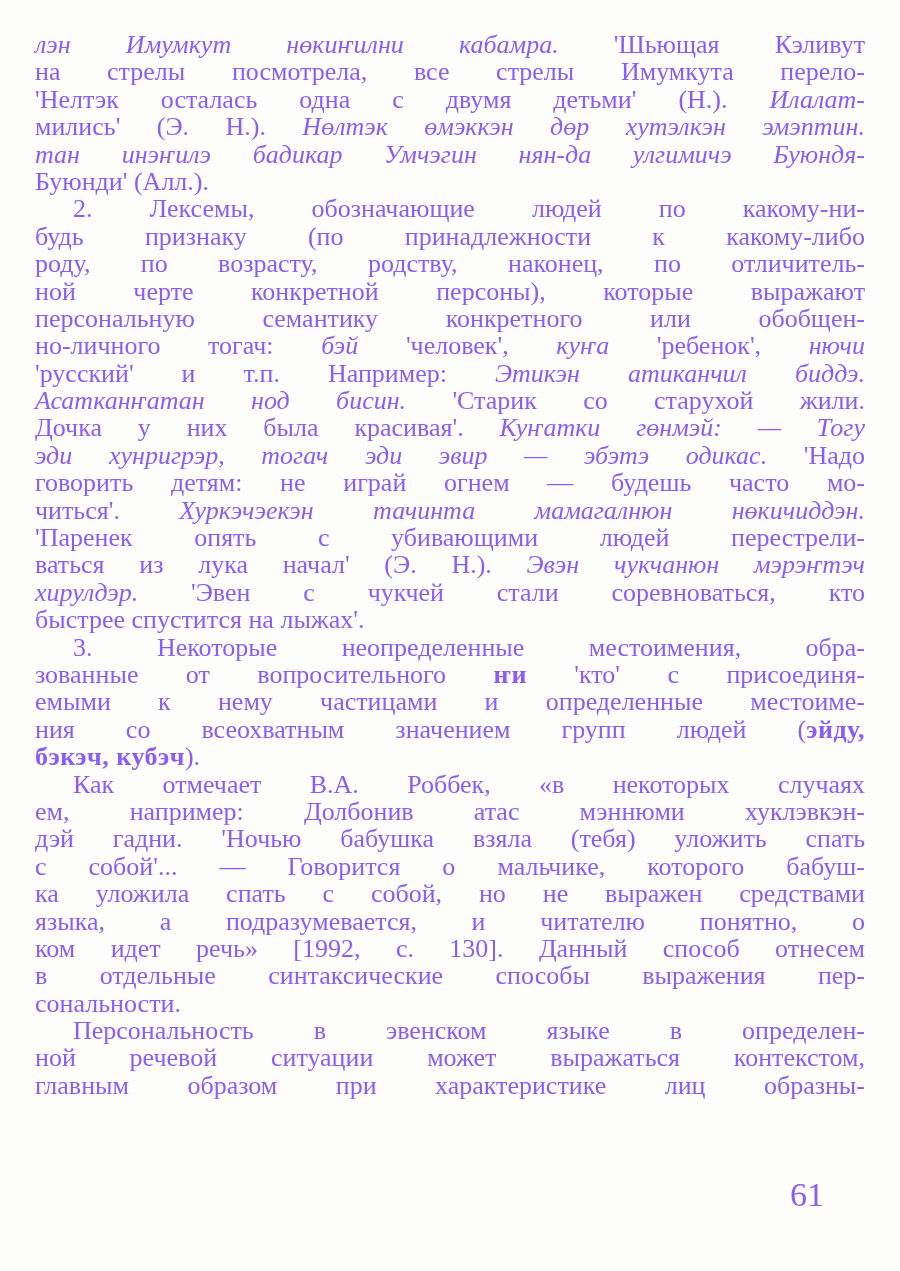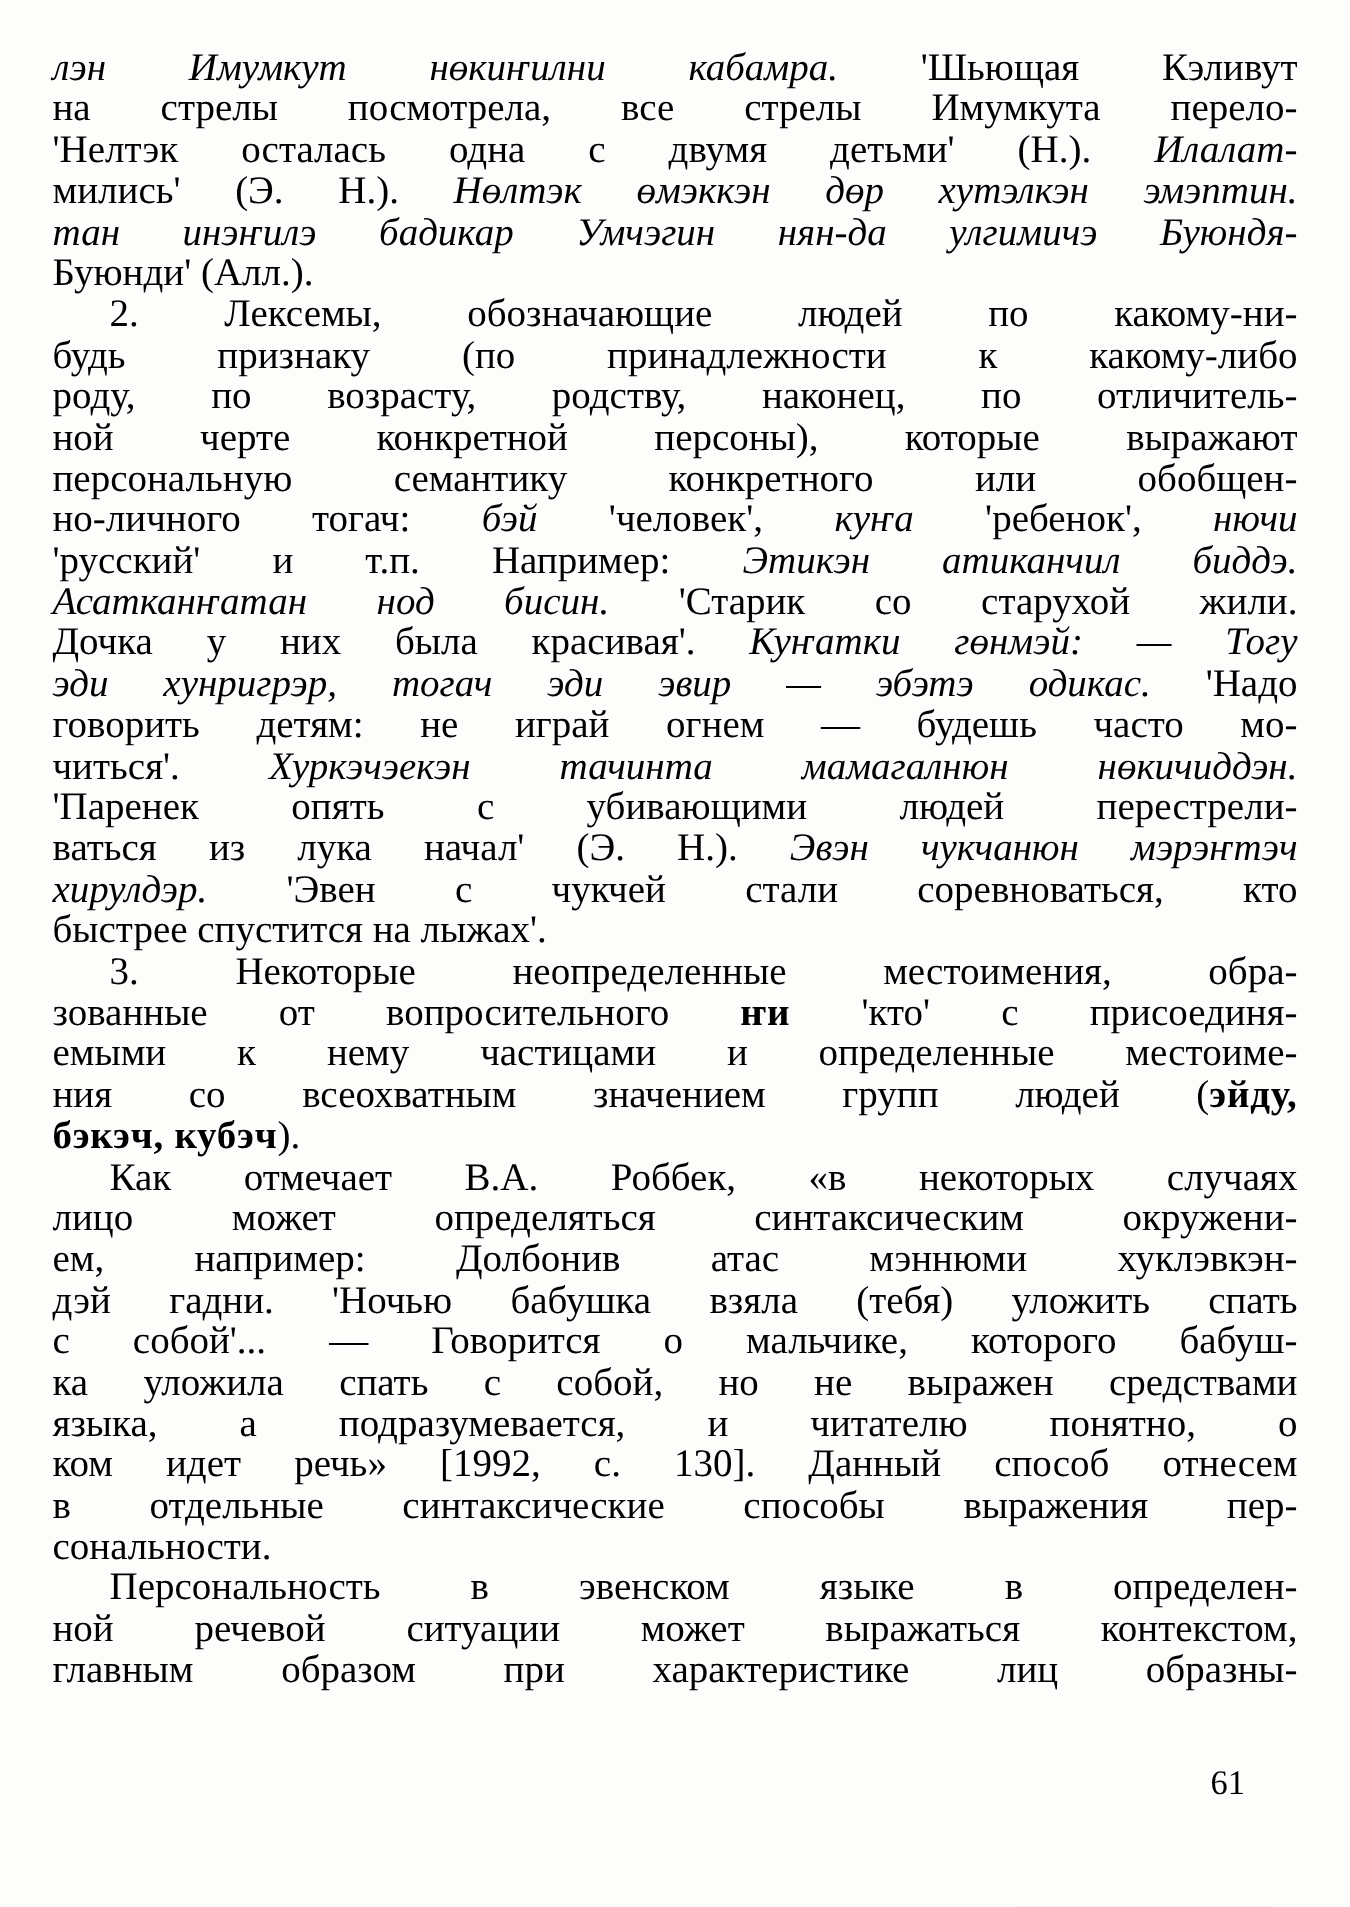--- a/index.html
+++ b/index.html
@@ -2,21 +2,21 @@
 <html><head>
 <meta charset="utf-8">
 <style>
   html, body { margin: 0; padding: 0; background: #e8e8e8; }
   .page {
     position: relative;
     width: 900px;
     height: 1271px;
     background: #fdfdfc;
     font-family: "Liberation Serif", "DejaVu Serif", serif;
-    color: #000000;
+    color: #8b5cf6;
     overflow: hidden;
     margin: 0 auto;
   }
   .text-block {
     position: absolute;
     left: 35px;
     top: 31px;
     width: 830px;
     font-size: 26px;
     line-height: 27.4px;
@@ -32,22 +32,22 @@
   .line.end { text-align-last: left; }
   .line.indent { text-indent: 38px; }
   .run { font-style: normal; font-weight: normal; }
   .run.italic { font-style: italic; }
   .run.bold { font-weight: bold; letter-spacing: 0.5px; }
   .page-number {
     position: absolute;
     left: 790px;
     top: 1176px;
     width: 40px;
-    font-size: 23px;
-    text-align: right;
+    font-size: 34px;
+    text-align: left;
   }
 </style>
 </head>
 <body>
 
 <div class="page">
   <div class="text-block">
       <div class="paragraph">
         <div class="line"><span class="run italic">лэн Имумкут нөкиҥилни кабамра.</span><span class="run"> 'Шьющая Кэливут</span></div>
         <div class="line"><span class="run">на стрелы посмотрела, все стрелы Имумкута перело-</span></div>
@@ -76,21 +76,20 @@
       </div>
       <div class="paragraph">
         <div class="line indent"><span class="run">3. Некоторые неопределенные местоимения, обра-</span></div>
         <div class="line"><span class="run">зованные от вопросительного </span><span class="run bold">ҥи</span><span class="run"> 'кто' с присоединя-</span></div>
         <div class="line"><span class="run">емыми к нему частицами и определенные местоиме-</span></div>
         <div class="line"><span class="run">ния со всеохватным значением групп людей (</span><span class="run bold">эйду,</span></div>
         <div class="line end"><span class="run bold">бэкэч, кубэч</span><span class="run">).</span></div>
       </div>
       <div class="paragraph">
         <div class="line indent"><span class="run">Как отмечает В.А. Роббек, «в некоторых случаях</span></div>
-        <div class="line"><span class="run">лицо может определяться синтаксическим окружени-</span></div>
         <div class="line"><span class="run">ем, например: Долбонив атас мэннюми хуклэвкэн-</span></div>
         <div class="line"><span class="run">дэй гадни. 'Ночью бабушка взяла (тебя) уложить спать</span></div>
         <div class="line"><span class="run">с собой'... — Говорится о мальчике, которого бабуш-</span></div>
         <div class="line"><span class="run">ка уложила спать с собой, но не выражен средствами</span></div>
         <div class="line"><span class="run">языка, а подразумевается, и читателю понятно, о</span></div>
         <div class="line"><span class="run">ком идет речь» [1992, с. 130]. Данный способ отнесем</span></div>
         <div class="line"><span class="run">в отдельные синтаксические способы выражения пер-</span></div>
         <div class="line end"><span class="run">сональности.</span></div>
       </div>
       <div class="paragraph">

